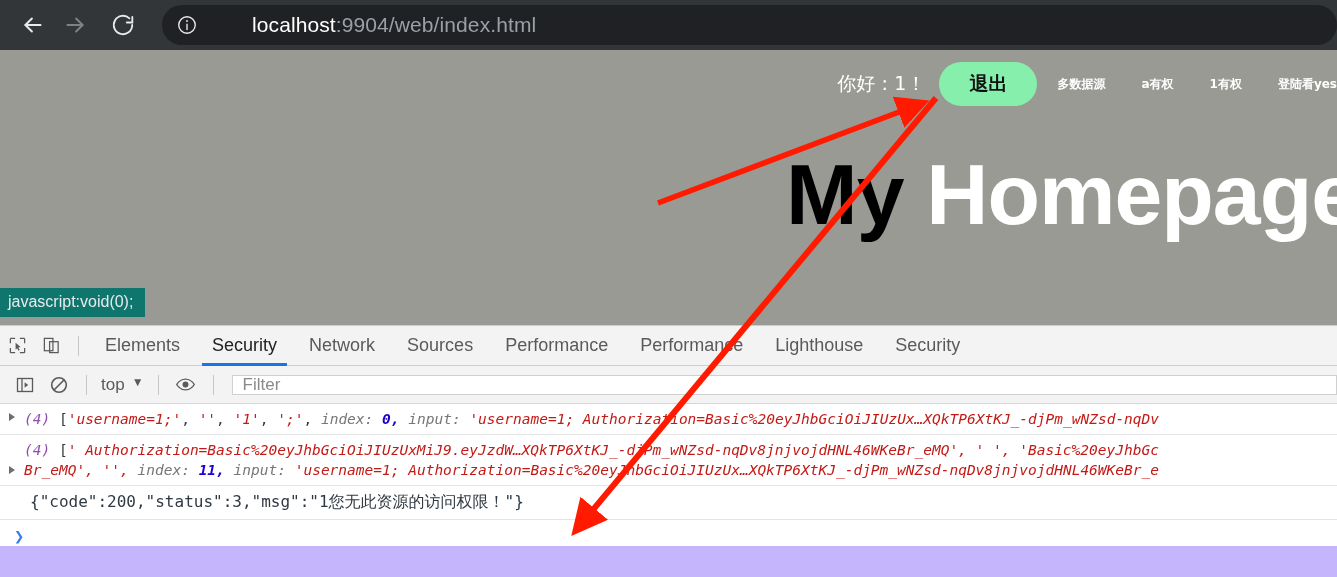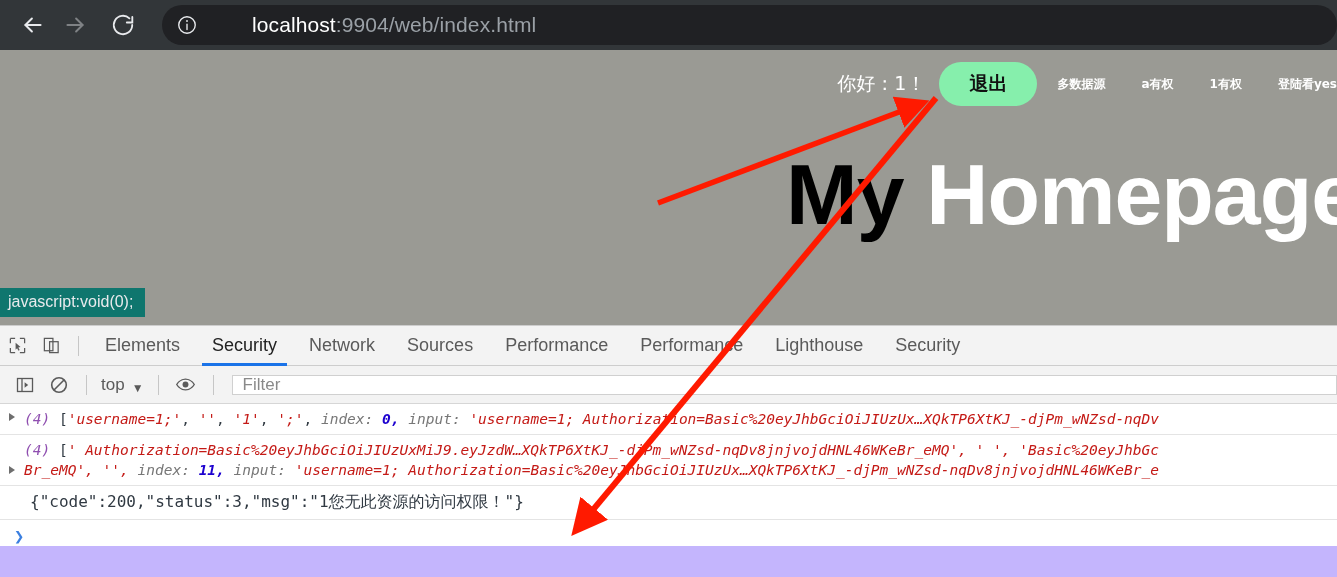--- a/index.html
+++ b/index.html
@@ -133,21 +133,21 @@
     height: 3px; background: #1a73e8;
   }
 
   .dt-toolbar {
     height: 38px; display: flex; align-items: center;
     background: #f3f3f3;
     border-bottom: 1px solid #d6d6d6;
     padding-left: 8px;
   }
   .ctx-select {
-    font-size: 17px; color: #5a5a5a; display: flex; align-items: flex-end;
+    font-size: 17px; color: #5a5a5a; display: flex; align-items: flex-start;
     padding: 0 4px;
   }
   .ctx-select .caret { margin-left: 7px; font-size: 12px; }
   .filter-input {
     margin-left: 8px;
     flex: 1; height: 20px;
     background: #ffffff;
     border: 1px solid #d0d0d0;
     font-size: 17px; color: #8a8a8a;
     display: flex; align-items: center;

